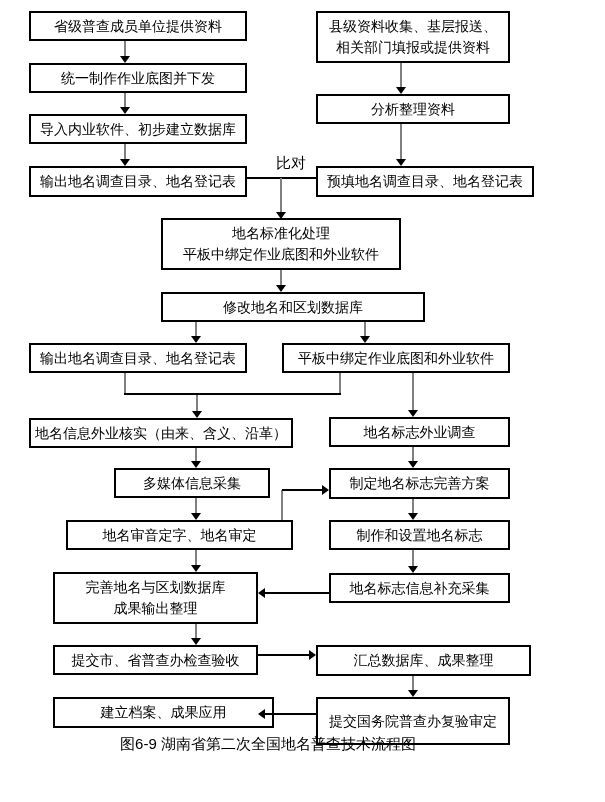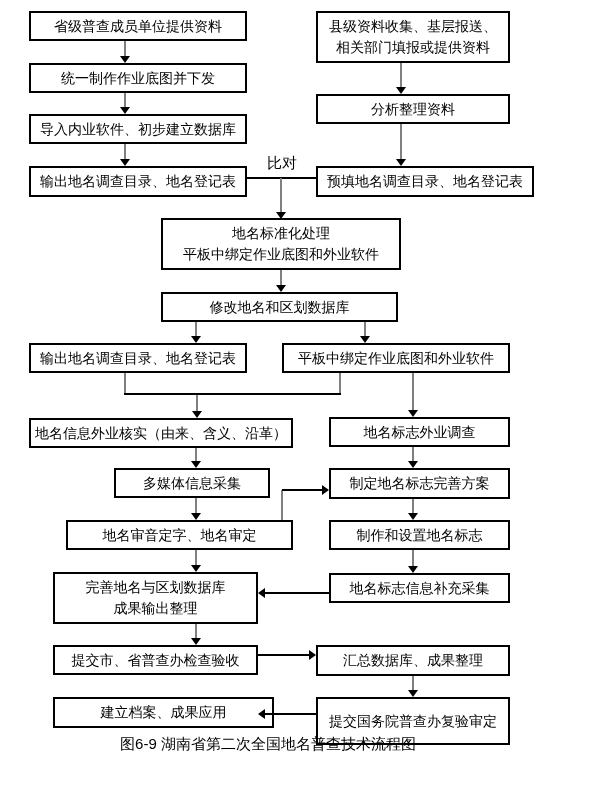--- a/index.html
+++ b/index.html
@@ -18,58 +18,58 @@
   .hline { position:absolute; height:2px; background:#000000; }
   .head-down { position:absolute; width:0; height:0;
     border-left:5px solid transparent; border-right:5px solid transparent;
     border-top:7px solid #000000; }
   .head-right { position:absolute; width:0; height:0;
     border-top:5px solid transparent; border-bottom:5px solid transparent;
     border-left:7px solid #000000; }
   .head-left { position:absolute; width:0; height:0;
     border-top:5px solid transparent; border-bottom:5px solid transparent;
     border-right:7px solid #000000; }
-  .edge-label { position:absolute; font-size:15px; text-align:center; }
+  .edge-label { position:absolute; font-size:15px; text-align:right; }
   .caption { position:absolute; font-size:15px; text-align:center; }
 </style>
 </head>
 <body>
 
 <div class="canvas">
 
   <div class="box" style="left:29px;top:11px;width:218px;height:30px">省级普查成员单位提供资料</div>
   <div class="box" style="left:29px;top:63px;width:218px;height:30px">统一制作作业底图并下发</div>
   <div class="box" style="left:29px;top:114px;width:218px;height:30px">导入内业软件、初步建立数据库</div>
   <div class="box" style="left:29px;top:166px;width:218px;height:31px">输出地名调查目录、地名登记表</div>
 
   <div class="box" style="left:316px;top:11px;width:194px;height:52px">县级资料收集、基层报送、
 相关部门填报或提供资料</div>
   <div class="box" style="left:316px;top:94px;width:194px;height:30px">分析整理资料</div>
   <div class="box" style="left:316px;top:166px;width:218px;height:31px">预填地名调查目录、地名登记表</div>
 
   <div class="box" style="left:161px;top:218px;width:240px;height:52px">地名标准化处理
 平板中绑定作业底图和外业软件</div>
-  <div class="box" style="left:161px;top:292px;width:237px;height:30px">修改地名和区划数据库</div>
+  <div class="box" style="left:161px;top:292px;width:264px;height:30px">修改地名和区划数据库</div>
 
   <div class="box" style="left:29px;top:343px;width:218px;height:30px">输出地名调查目录、地名登记表</div>
   <div class="box" style="left:282px;top:343px;width:228px;height:30px">平板中绑定作业底图和外业软件</div>
 
   <div class="box" style="left:29px;top:418px;width:264px;height:30px">地名信息外业核实（由来、含义、沿革）</div>
   <div class="box" style="left:114px;top:468px;width:156px;height:30px">多媒体信息采集</div>
   <div class="box" style="left:66px;top:520px;width:227px;height:30px">地名审音定字、地名审定</div>
   <div class="box" style="left:53px;top:572px;width:205px;height:52px">完善地名与区划数据库
 成果输出整理</div>
   <div class="box" style="left:53px;top:645px;width:205px;height:30px">提交市、省普查办检查验收</div>
   <div class="box" style="left:53px;top:697px;width:221px;height:31px">建立档案、成果应用</div>
 
   <div class="box" style="left:329px;top:417px;width:181px;height:30px">地名标志外业调查</div>
   <div class="box" style="left:329px;top:468px;width:181px;height:31px">制定地名标志完善方案</div>
   <div class="box" style="left:329px;top:520px;width:181px;height:30px">制作和设置地名标志</div>
   <div class="box" style="left:329px;top:573px;width:181px;height:30px">地名标志信息补充采集</div>
-  <div class="box" style="left:316px;top:645px;width:194px;height:31px">汇总数据库、成果整理</div>
+  <div class="box" style="left:316px;top:645px;width:215px;height:31px">汇总数据库、成果整理</div>
   <div class="box" style="left:316px;top:697px;width:194px;height:48px">提交国务院普查办复验审定</div>
 
   <div class="vstem" style="left:124px;top:41px;height:15px"></div>
   <div class="head-down" style="left:120px;top:56px"></div>
 
   <div class="vstem" style="left:124px;top:93px;height:14px"></div>
   <div class="head-down" style="left:120px;top:107px"></div>
 
   <div class="vstem" style="left:124px;top:144px;height:15px"></div>
   <div class="head-down" style="left:120px;top:159px"></div>

